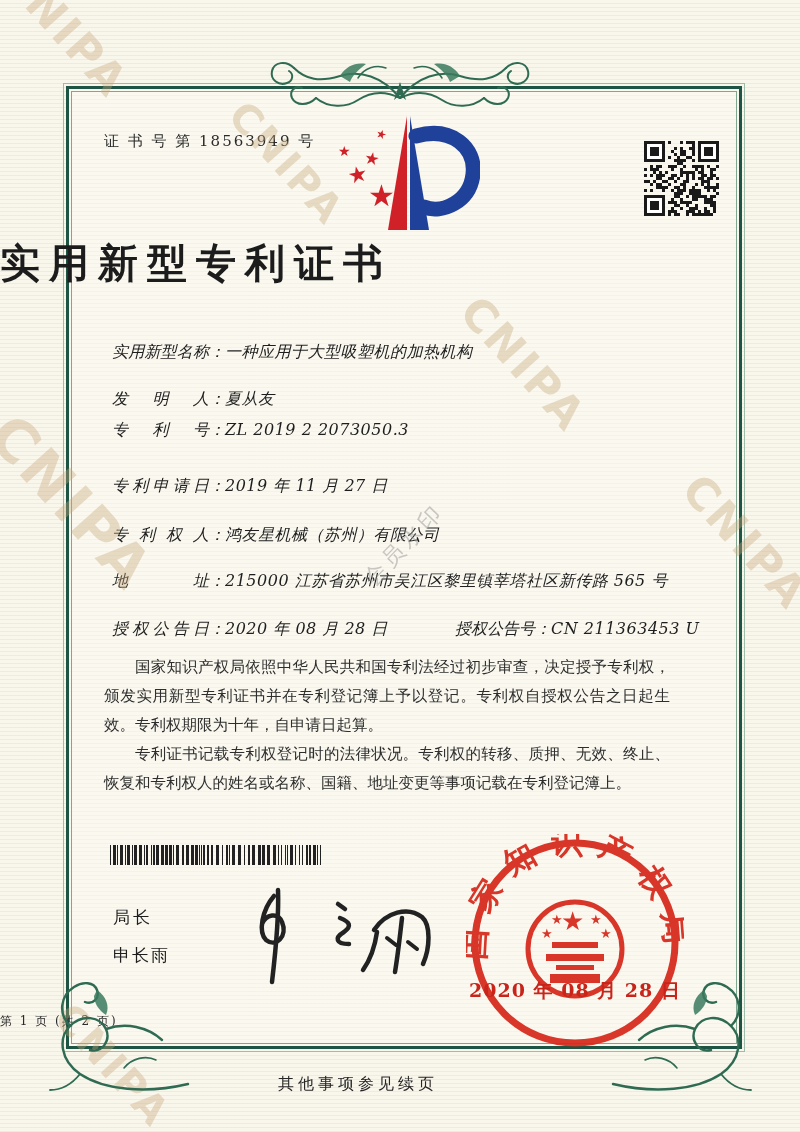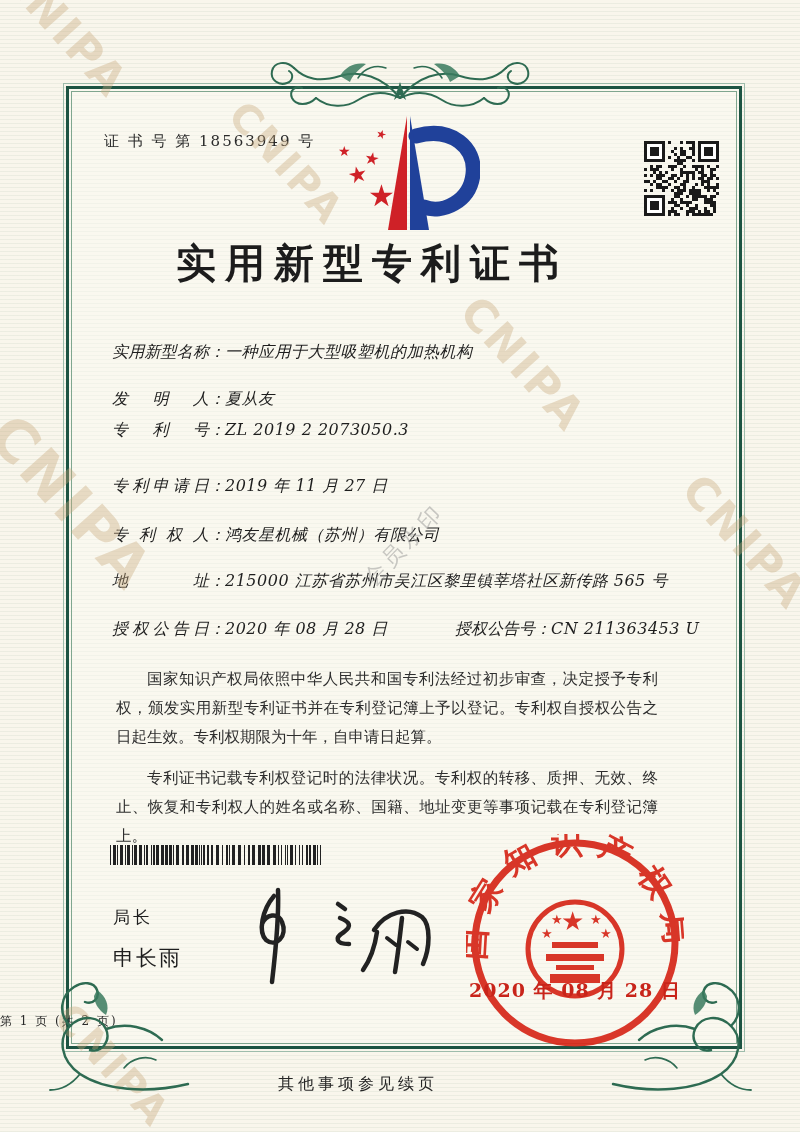--- a/index.html
+++ b/index.html
@@ -7,34 +7,34 @@
   .page{position:relative;width:800px;height:1132px;overflow:hidden;
     background:#f9f6ec;
     background-image:repeating-linear-gradient(0deg, rgba(188,203,185,.22) 0 1px, rgba(0,0,0,0) 1px 4px);
     color:#1e1e1e;}
   .frame{position:absolute;left:66px;top:86px;width:670px;height:957px;
     border:3px solid #1d5443;
     background:rgba(250,251,243,.45);}
   .frame::before{content:"";position:absolute;inset:2px;border:1px solid #7fa68f;}
   .frame::after{content:"";position:absolute;inset:-6px;border:1px solid #9dbcab;}
   .certno{position:absolute;left:104px;top:132px;font-size:15px;letter-spacing:2px;color:#2a2a2a;}
-  .title{position:absolute;left:0;top:236px;width:744px;text-align:center;
+  .title{position:absolute;left:0;top:236px;width:744px;
     font-size:40px;font-weight:bold;letter-spacing:9px;color:#1c1c1c;}
   .logo{position:absolute;left:330px;top:110px;}
   .qr{position:absolute;left:644px;top:141px;width:75px;height:75px;}
   .fields{position:absolute;left:112px;top:342px;width:580px;font-size:16px;}
   .frow{position:absolute;left:0;white-space:nowrap;font-style:italic;}
   .flabel{display:inline-block;width:97px;text-align:justify;text-align-last:justify;vertical-align:top;}
   .fvalue{letter-spacing:.5px;}
   .grant2{position:absolute;left:343px;top:0;white-space:nowrap;}
   .paras{position:absolute;left:104px;top:653px;width:566px;font-size:15.5px;line-height:29px;color:#2e2e2e;text-align:justify;}
-  .paras p{margin:12px;text-indent:2em;}
+  .paras p{margin:0;text-indent:2em;}
   .barcode{position:absolute;left:110px;top:845px;width:212px;height:20px;}
   .sigrole{position:absolute;left:113px;top:906px;font-size:17px;letter-spacing:3px;}
-  .signame{position:absolute;left:113px;top:944px;font-size:21px;letter-spacing:2px;}
+  .signame{position:absolute;left:113px;top:944px;font-size:17px;letter-spacing:2px;}
   .sig-svg{position:absolute;left:222px;top:884px;}
   .seal{position:absolute;left:466px;top:834px;width:218px;height:218px;z-index:5;}
   .sealdate{position:absolute;left:466px;top:978px;width:218px;text-align:center;
     font-size:19px;font-weight:bold;color:#c8241a;letter-spacing:1px;z-index:6;}
   .pageno{position:absolute;left:0;top:1013px;width:696px;text-align:left;font-size:12px;letter-spacing:2px;color:#2a2a2a;}
   .footnote{position:absolute;left:0;top:1074px;width:716px;text-align:center;font-size:16px;letter-spacing:4px;color:#262626;}
   .wm{position:absolute;font-family:"DejaVu Sans","Liberation Sans",sans-serif;font-weight:bold;
     color:rgba(201,168,124,.38);transform:rotate(48deg);letter-spacing:3px;z-index:1;pointer-events:none;}
   .wm-member{position:absolute;font-size:22px;color:rgba(140,140,140,.45);transform:rotate(-46deg);
     letter-spacing:4px;z-index:2;pointer-events:none;}

